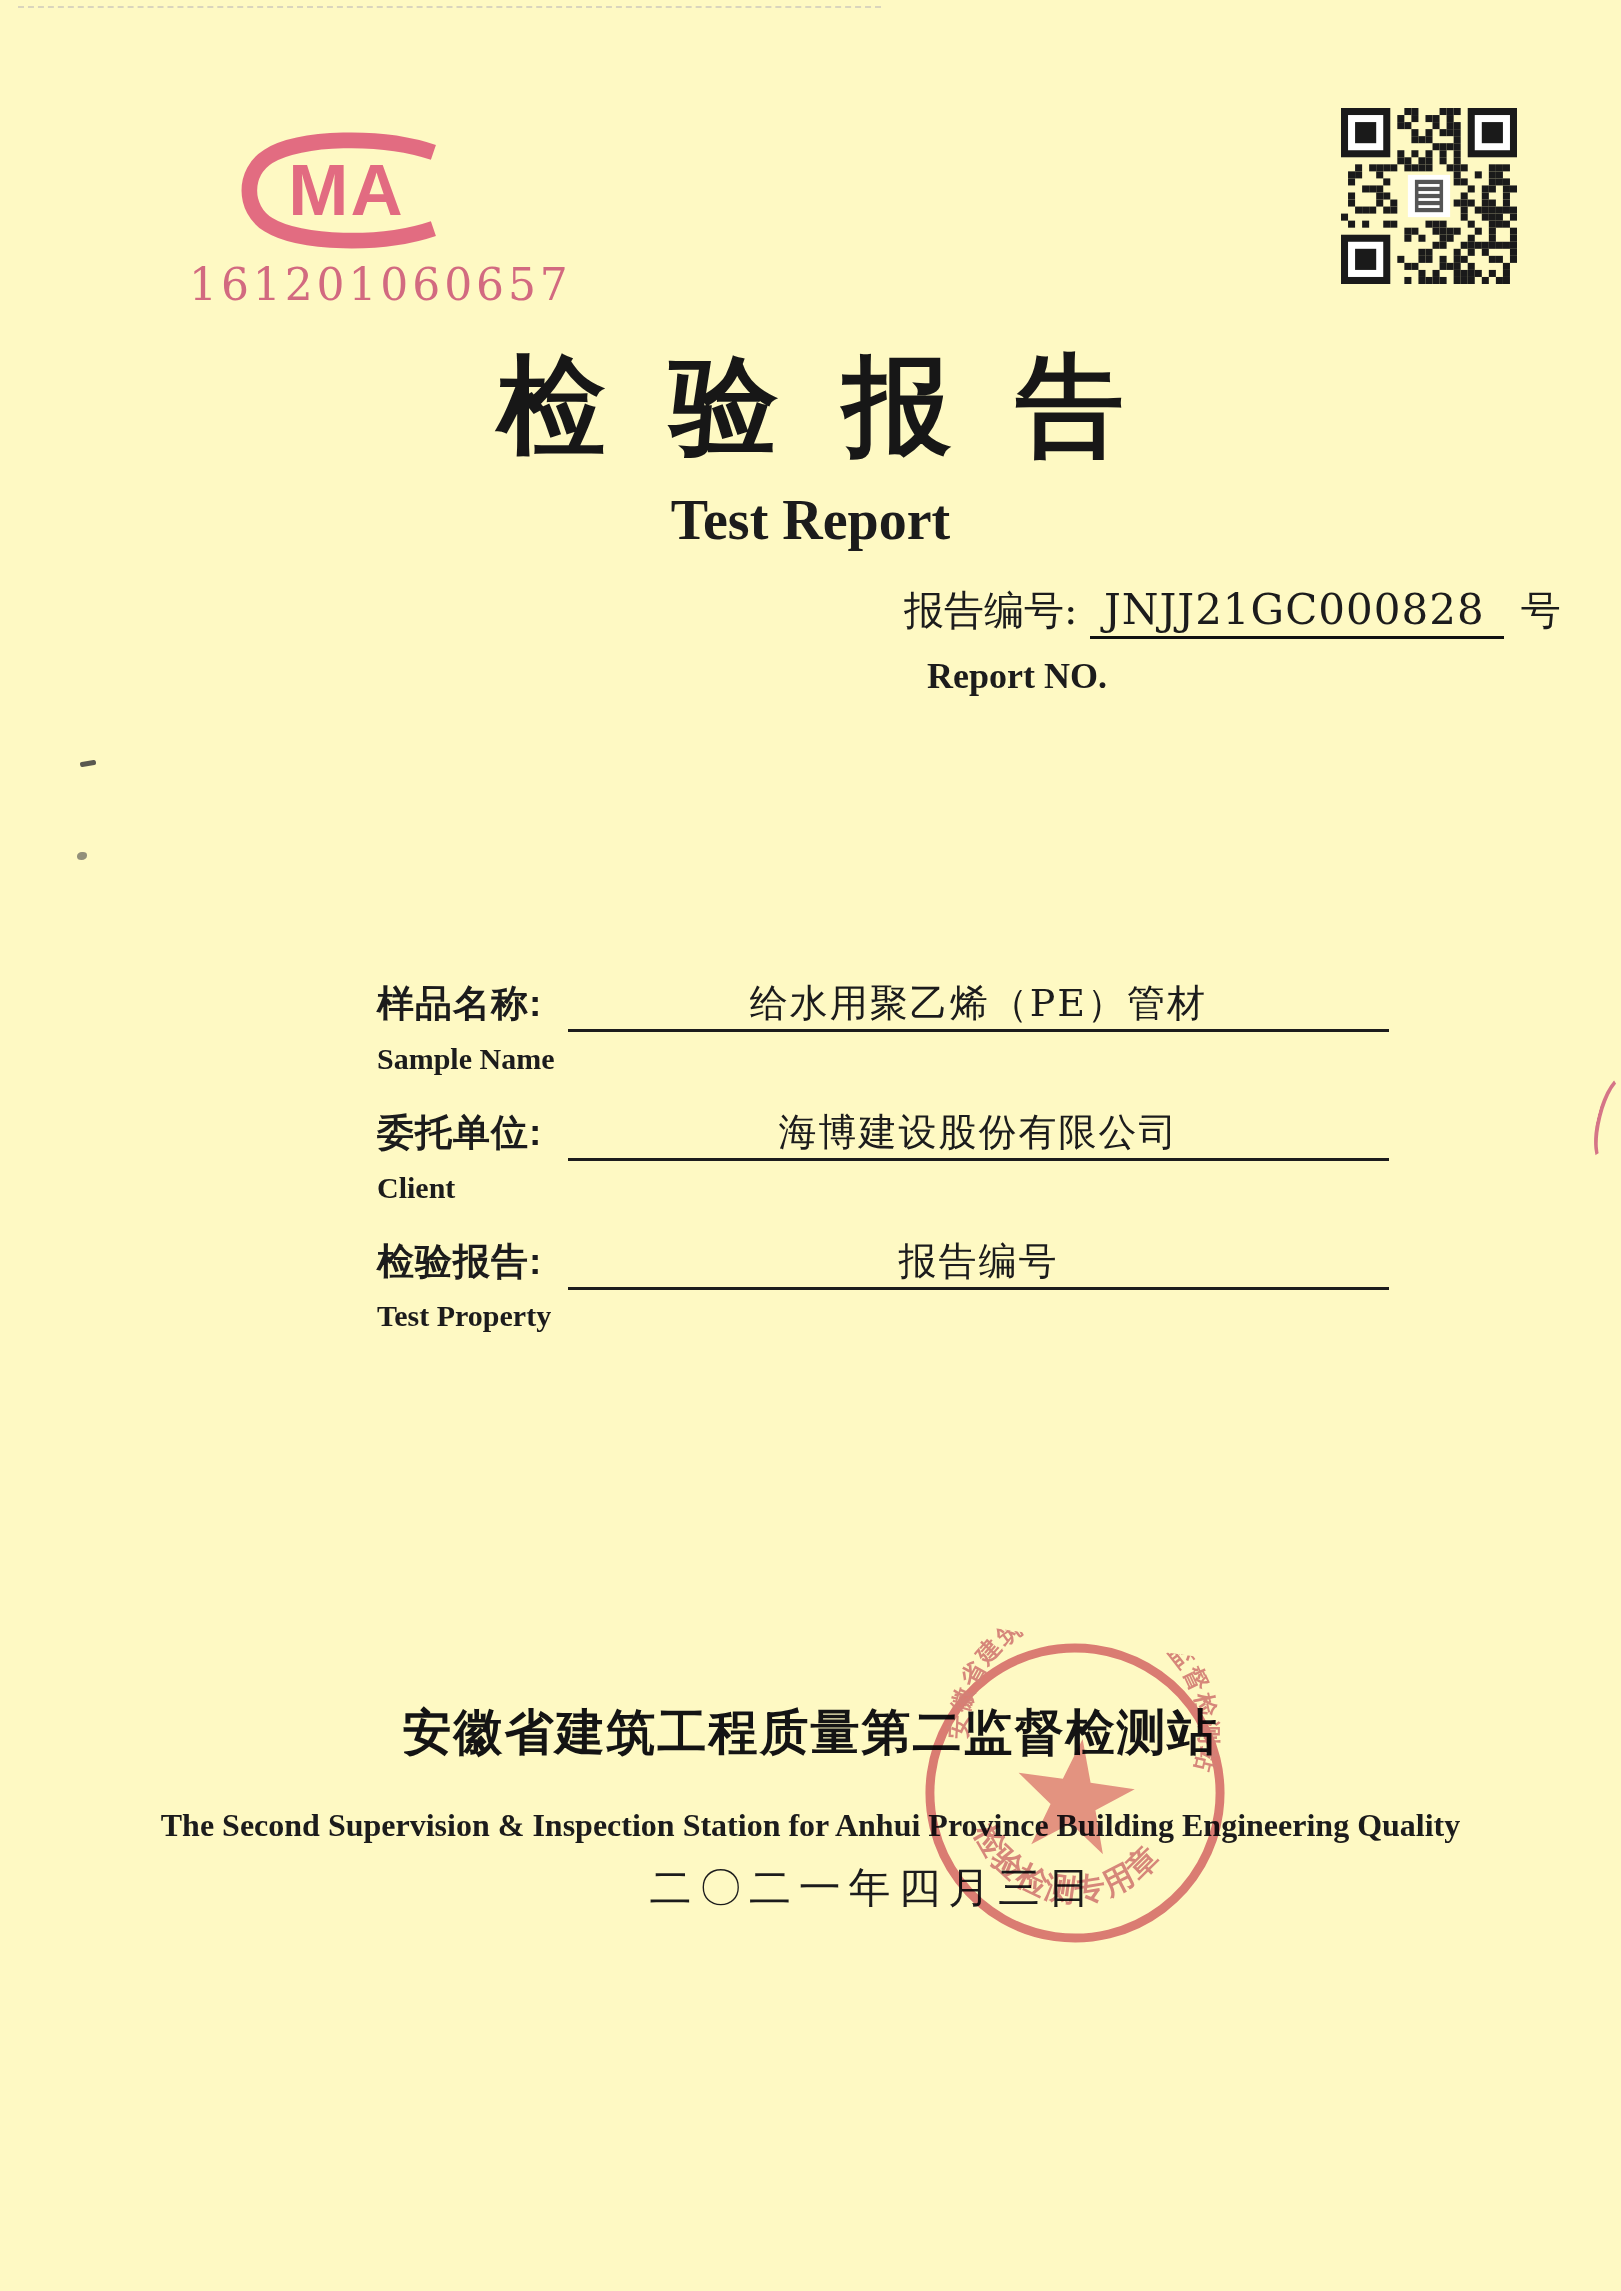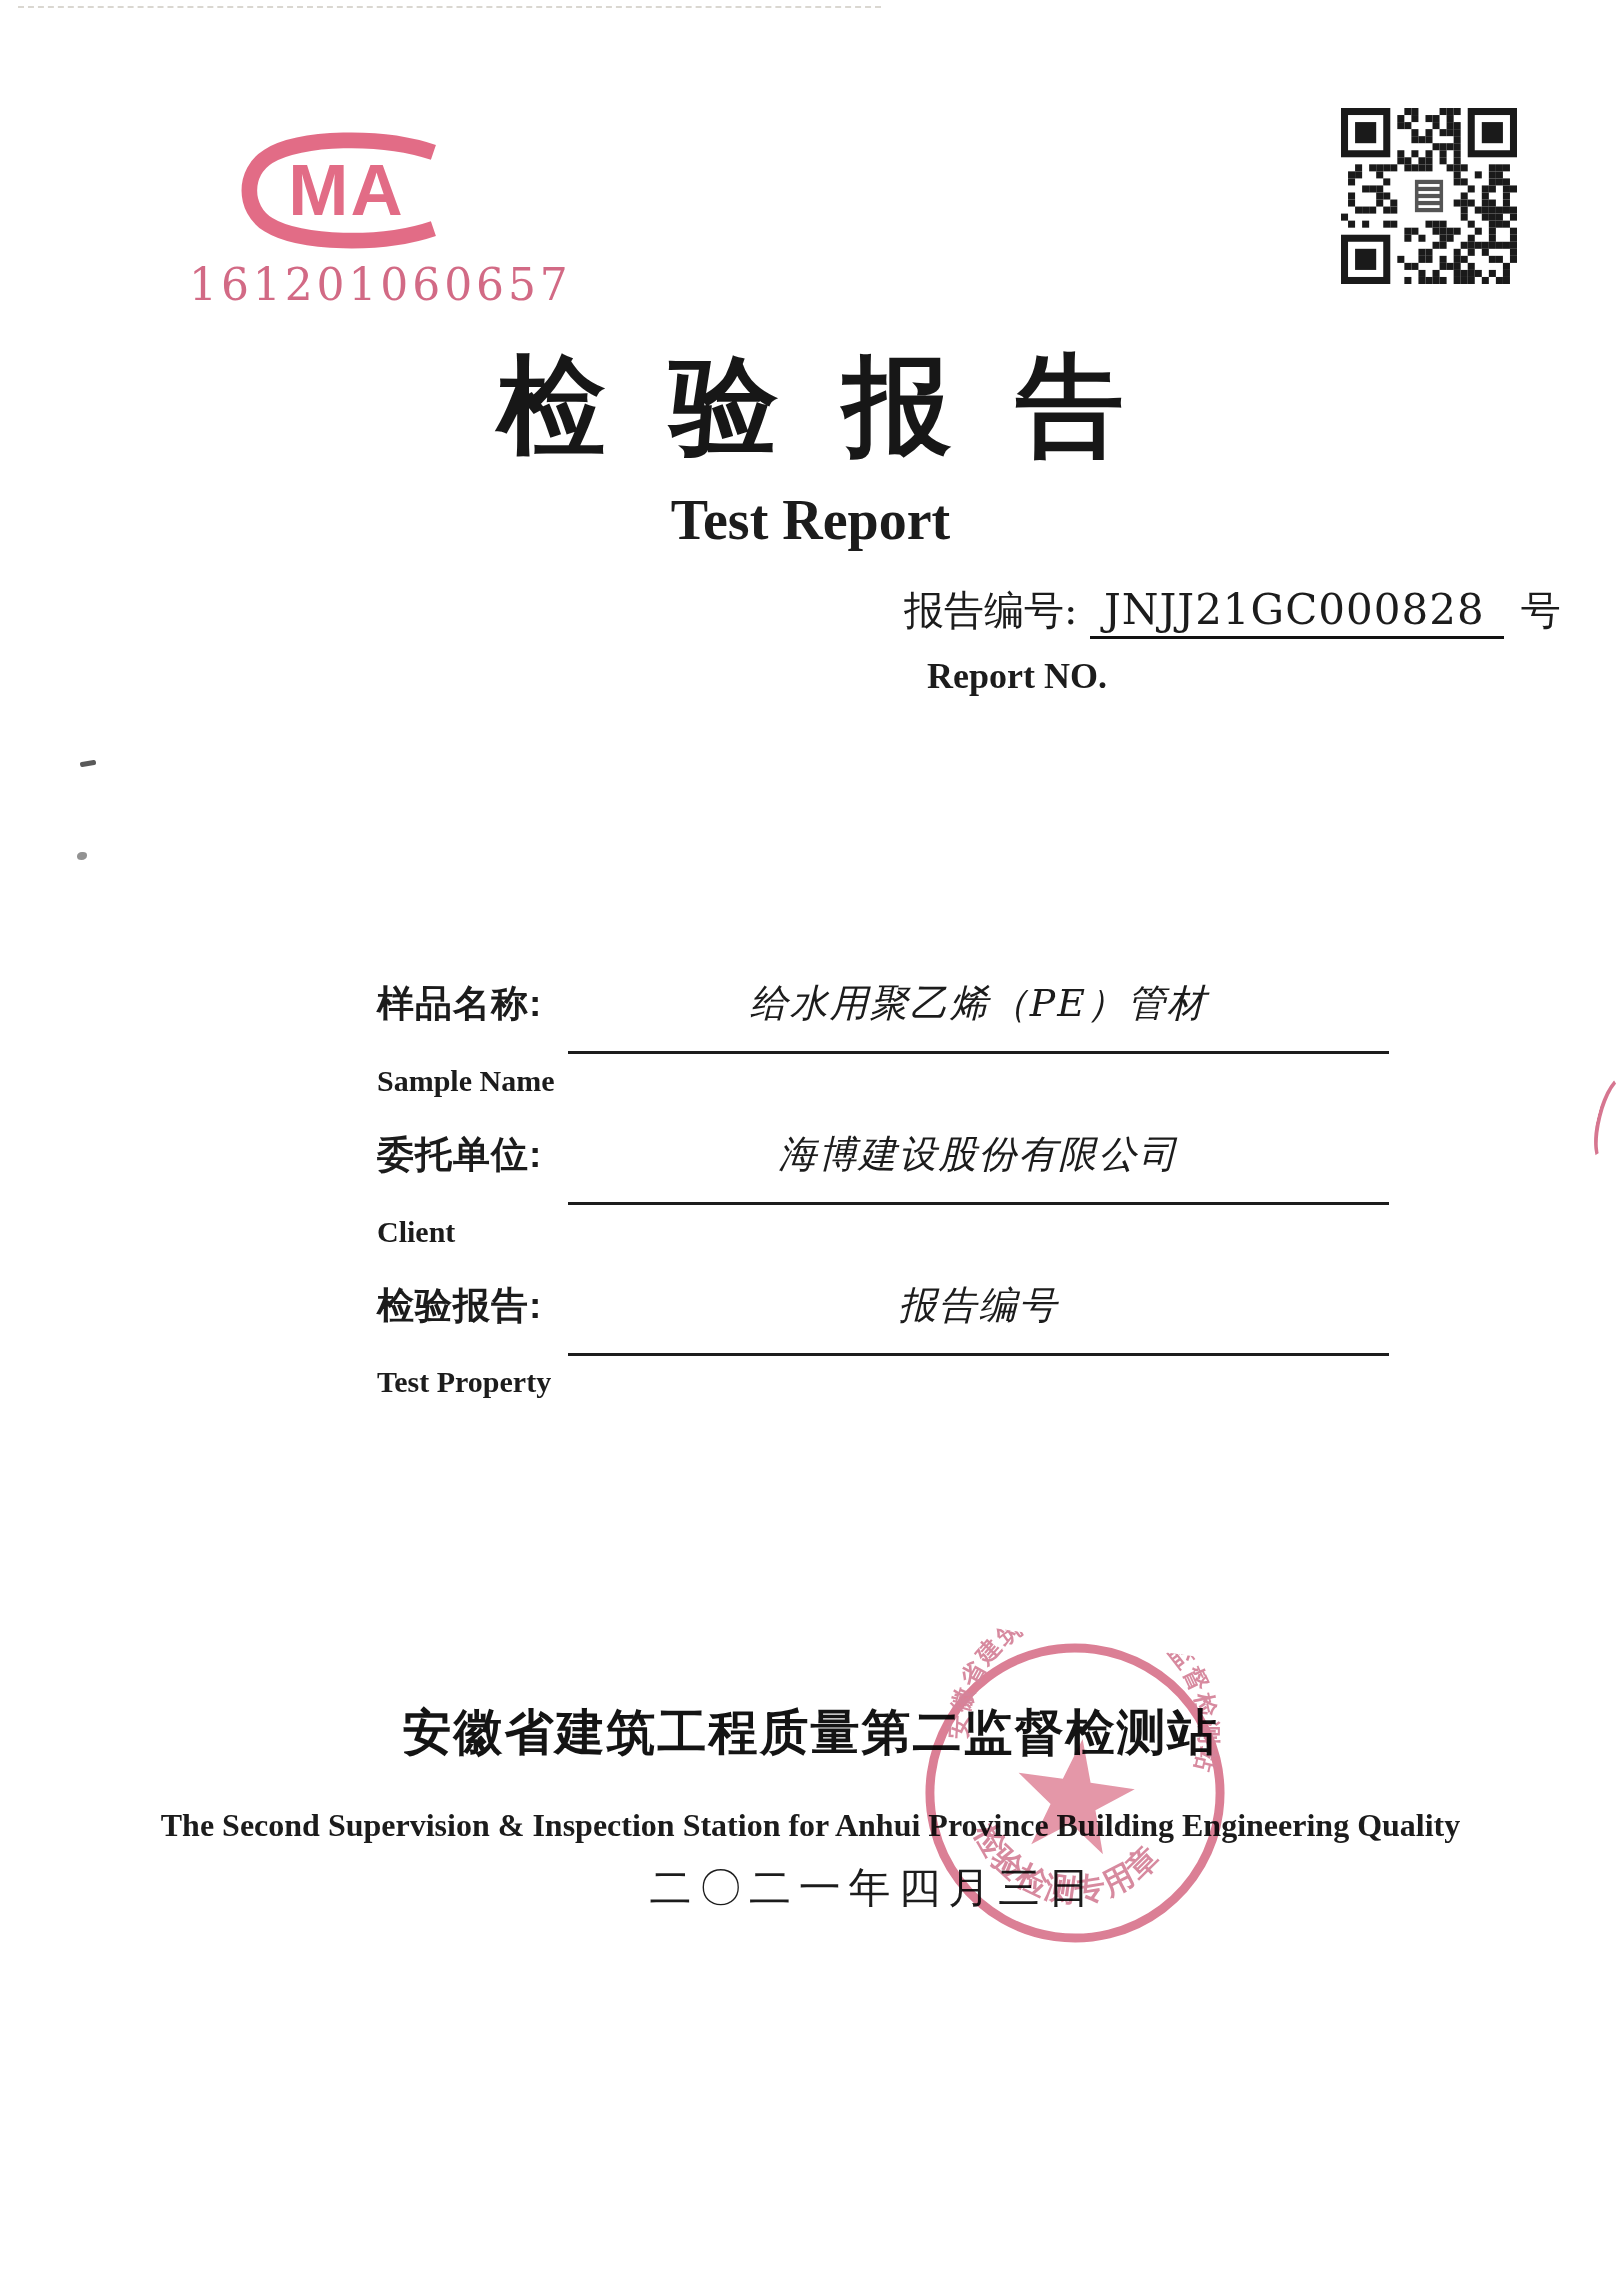--- a/index.html
+++ b/index.html
@@ -1,18 +1,18 @@
 <!DOCTYPE html>
 <html><head>
 <meta charset="utf-8">
 <style>
   html,body { margin:0; padding:0; background:#d9d9d9; }
   .page {
     position:relative; width:1621px; height:2292px;
-    background:#ffffff; overflow:hidden;
+    background:#fef9c3; overflow:hidden;
     font-family:"DejaVu Serif", serif; color:#1c1c1c;
   }
   
   .top-edge { position:absolute; top:5.9px; left:17.6px; width:863px;
     border-top:2px dashed #c7c3ba; opacity:.65; }
   .speck-a { position:absolute; left:80px; top:761px; width:15.7px; height:4.9px;
     background:#3c3c3c; border-radius:2px; transform:rotate(-10deg); opacity:.85; }
   .speck-b { position:absolute; left:77px; top:852px; width:9.8px; height:7.8px;
     background:#4a4a4a; border-radius:50% 40% 55% 45%; opacity:.6; }
   .edge-pink { position:absolute; right:-9.8px; top:1074px; width:25.5px; height:84px;
@@ -43,22 +43,22 @@
   .report-en { position:absolute; top:655px; left:927px; font-size:36px; font-weight:700;
     font-family:"Liberation Serif", serif; }
 
   
   .fields { position:absolute; left:377px; top:978px; width:1012px; }
   .field { margin-bottom:31px; }
   .field-line { display:flex; align-items:baseline; }
   .field-label { font-family:"Liberation Sans", sans-serif; font-weight:700;
     font-size:37px; white-space:nowrap; letter-spacing:1px; }
   .field-value { flex:1; margin-left:25.5px; border-bottom:3.9px solid #1d1d1d;
-    text-align:center; font-size:38px; padding-bottom:22px;
-    font-family:"DejaVu Serif", serif; letter-spacing:2px;font-style:italic; }
+    text-align:center; font-size:38px; padding-bottom:0;
+    font-family:"DejaVu Serif", serif; letter-spacing:2px; }
   .field-sub { font-family:"Liberation Serif", serif; font-weight:700;
     font-size:30px; margin-top:9.8px; }
 
   
   .org-zh { position:absolute; top:1700px; left:0; width:100%; text-align:center;
     font-family:"Liberation Sans", sans-serif; font-weight:700; font-size:49px;
     letter-spacing:2px; color:#141414; }
   .org-en { position:absolute; top:1807px; left:0; width:100%; text-align:center;
     font-family:"Liberation Serif", serif; font-weight:700; font-size:32px; }
   .date-line { position:absolute; top:1860px; left:63px; width:100%; text-align:center;

